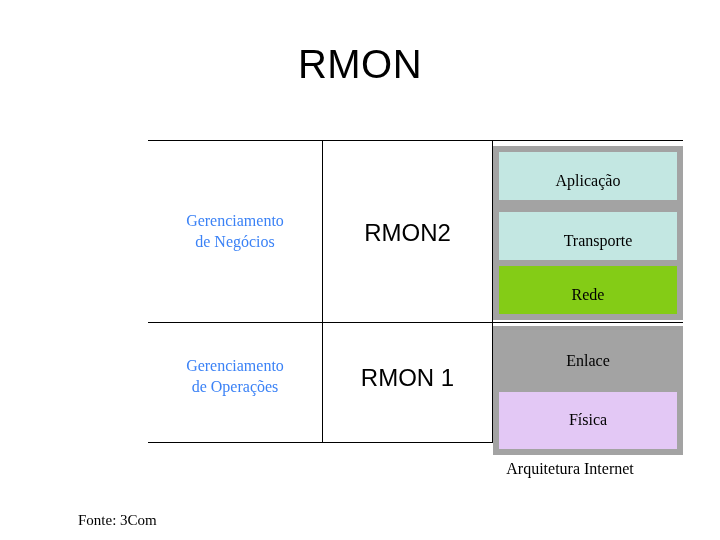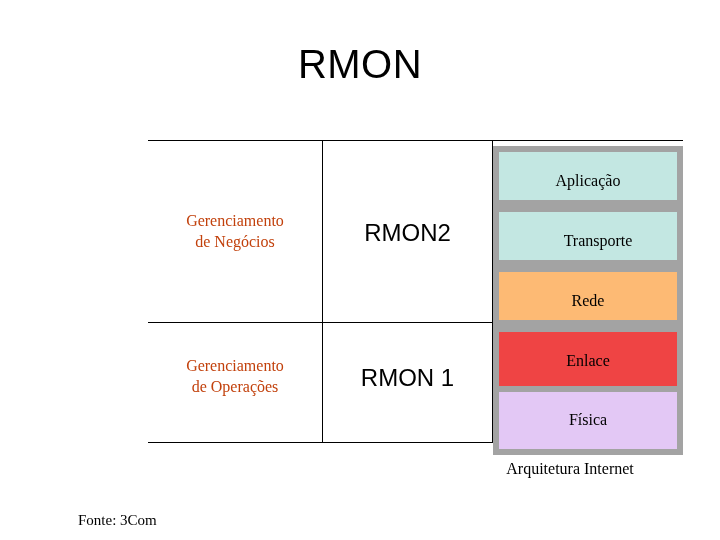--- a/index.html
+++ b/index.html
@@ -62,21 +62,21 @@
   #vline-2 { left: 344px; }
 
   
   .mgmt-label {
     position: absolute;
     left: 0;
     width: 174px;
     text-align: center;
     font-size: 16px;
     line-height: 21px;
-    color: #c2410c;
+    color: #3b82f6;
   }
   #mgmt-negocios   { top: 70px; }
   #mgmt-operacoes  { top: 215px; }
 
   
   .rmon-label {
     position: absolute;
     left: 175px;
     width: 169px;
     text-align: center;
@@ -103,22 +103,22 @@
     box-sizing: border-box;
     border: 6px solid #a3a3a3;
     text-align: center;
     font-size: 16px;
     color: #000000;
   }
   .layer span { display: block; }
 
   #layer-aplicacao  { top: 6px;   height: 60px;  background: #c3e7e2; line-height: 58px; }
   #layer-transporte { top: 66px;  height: 60px;  background: #c3e7e2; line-height: 58px; padding-left: 20px; }
-  #layer-rede       { top: 126px; height: 60px;  background: #fdba74; line-height: 58px; }
-  #layer-enlace     { top: 186px; height: 72px;  background: #ef4444; line-height: 58px; }
+  #layer-rede       { top: 120px; height: 60px;  background: #84cc16; line-height: 58px; }
+  #layer-enlace     { top: 186px; height: 72px;  background: #a3a3a3; line-height: 58px; }
   #layer-fisica     { top: 246px; height: 69px;  background: #e3c8f5; line-height: 55px; }
 
   
   #arquitetura {
     position: absolute;
     left: 440px;
     top: 460px;
     width: 260px;
     text-align: center;
     font-size: 16px;

